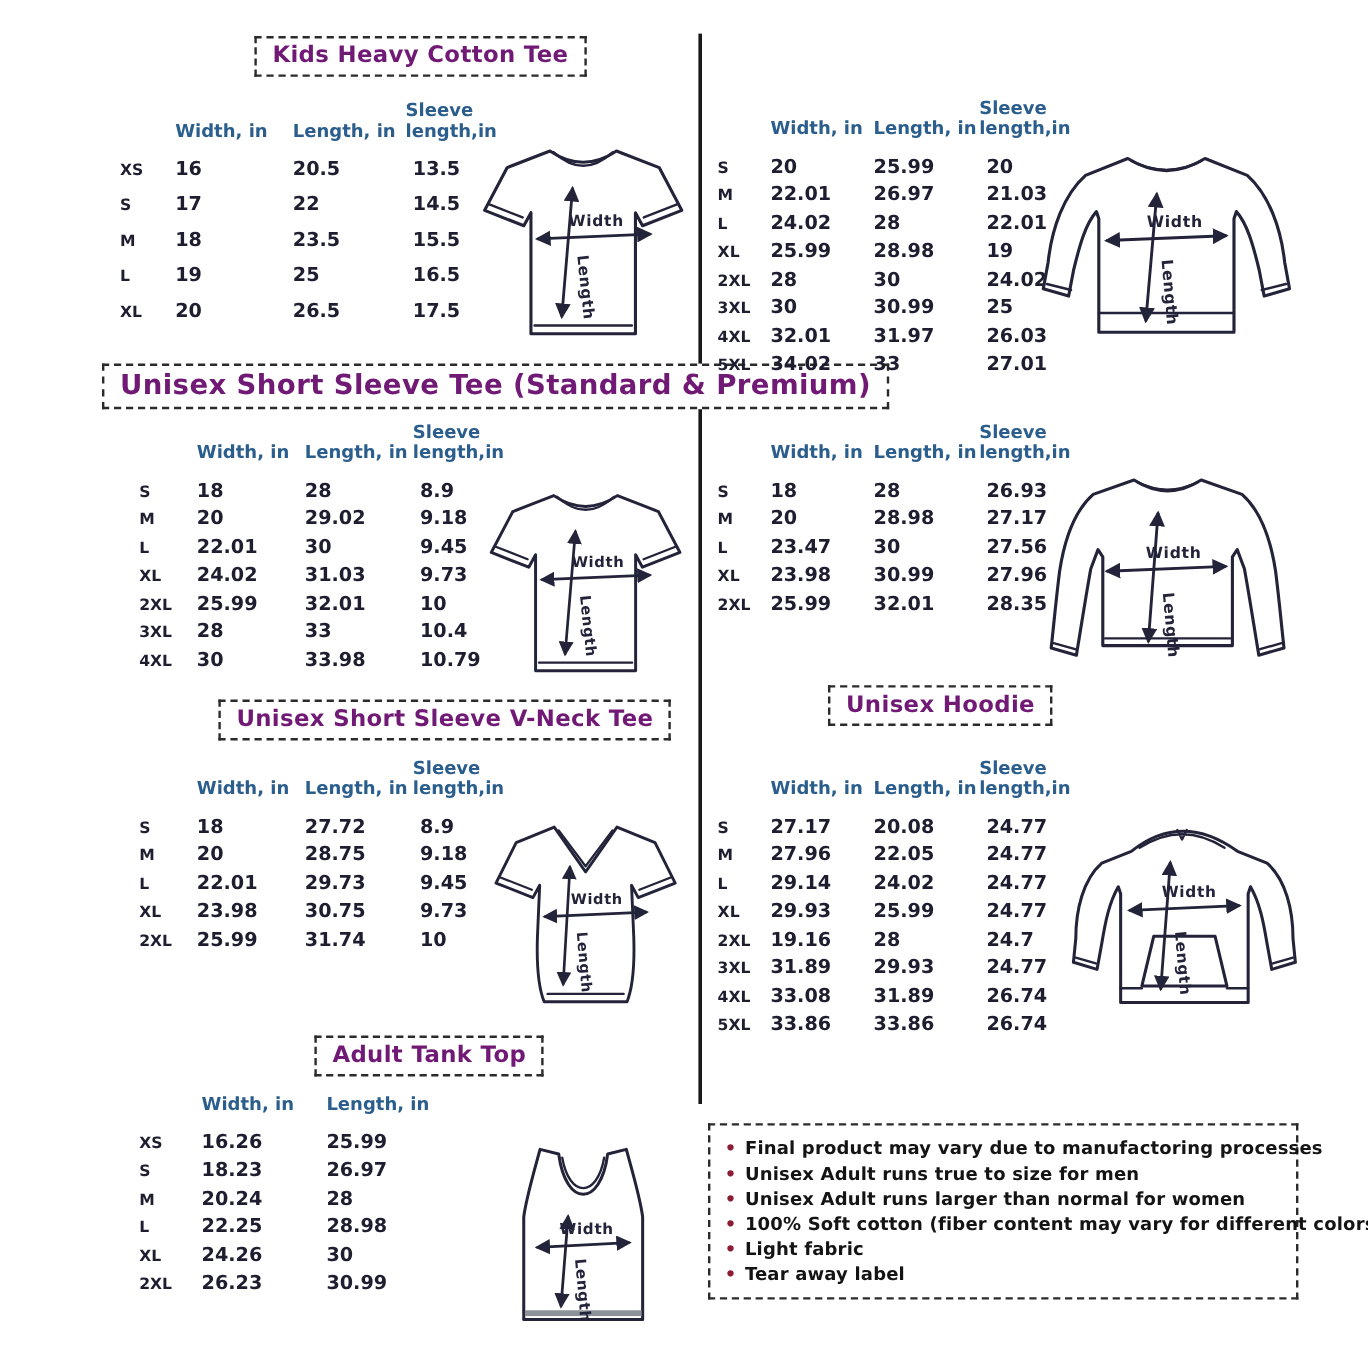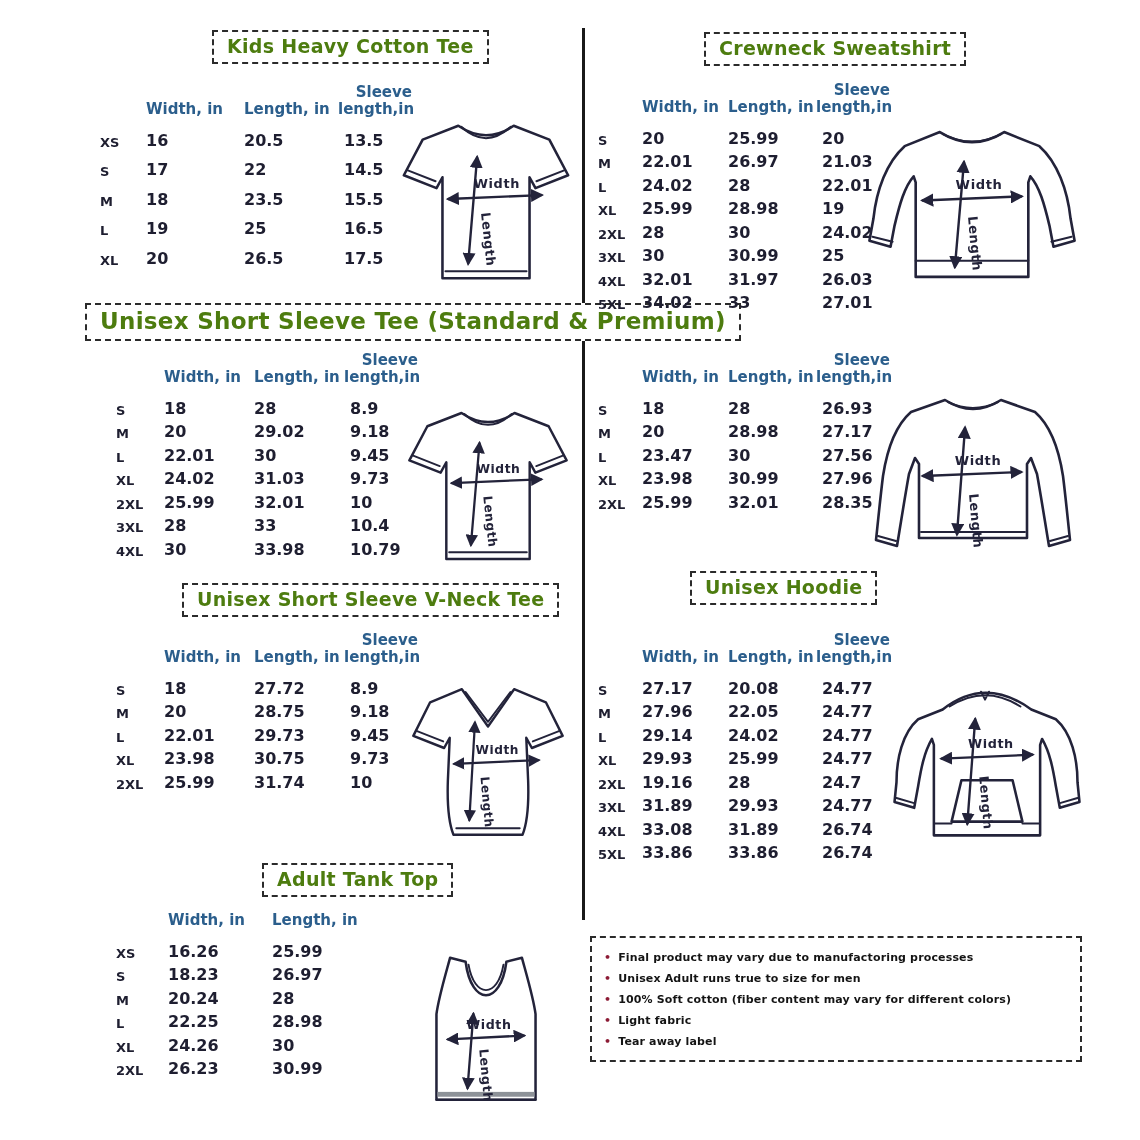--- a/index.html
+++ b/index.html
@@ -1,45 +1,45 @@
 <!DOCTYPE html>
 <html><head>
 <meta charset="utf-8">
 <style>
   html,body{margin:0;padding:0;background:#fff;}
   .canvas{position:relative;width:1140px;height:1140px;background:#ffffff;overflow:hidden;
           font-family:"DejaVu Sans",sans-serif;color:#1e1e30;}
   .divider{position:absolute;background:#191919;}
   .title-box{position:absolute;border:2.5px dashed #2b2b2b;padding:3px 13px 5px;background:#fff;
-             font-size:19px;font-weight:bold;color:#4d7c0f;white-space:nowrap;letter-spacing:.3px;}
+             font-size:19px;font-weight:bold;color:#701a75;white-space:nowrap;letter-spacing:.3px;}
   .title-sm{font-size:23px;}
   .table{position:absolute;display:flex;flex-direction:column;}
   .trow{display:grid;align-items:end;}
   .cols-kids .trow{grid-template-columns:46px 98px 100px 84px;}
   .cols-left .trow{grid-template-columns:48px 90px 96px 84px;}
   .cols-tank .trow{grid-template-columns:52px 104px 96px;}
   .cols-right .trow{grid-template-columns:44px 86px 94px 84px;}
   .thead{margin-bottom:13px;}
   .cell{font-weight:bold;}
   .col-h{color:#2b5e8c;font-size:15px;line-height:1.12;white-space:pre-line;}
-  .col-h.center{text-align:right;margin-left:-6px;padding-right:16px;}
+  .col-h.center{text-align:left;margin-left:-6px;padding-right:16px;}
   .size{font-size:13px;}
   .val{font-size:16px;}
   .table .trow:not(.thead){margin-bottom:4.5px;}
   .table.roomy .trow:not(.thead){margin-bottom:10.5px;}
   .fig{position:absolute;margin:0;}
   .fig svg{width:100%;height:100%;display:block;}
   .garm{fill:#ffffff;stroke:#23233a;stroke-width:2.6;stroke-linejoin:round;stroke-linecap:round;}
   .thin{fill:none;stroke:#23233a;stroke-width:2;stroke-linejoin:round;stroke-linecap:round;}
   .arrow{stroke:#23233a;stroke-width:2.4;stroke-linecap:round;}
   .lbl{font-size:13px;font-weight:bold;fill:#23233a;letter-spacing:.6px;}
   .hemband{fill:#8d9298;stroke:none;}
   .notes{position:absolute;border:2.5px dashed #2b2b2b;background:#fff;padding:9px 12px 8px;}
   .notes ul{margin:0;padding:0;list-style:none;}
-  .notes li{font-size:11px;font-weight:bold;line-height:21px;letter-spacing:.15px;color:#141414;white-space:nowrap;}
+  .notes li{font-size:15px;font-weight:bold;line-height:21px;letter-spacing:.15px;color:#141414;white-space:nowrap;}
   .notes li::before{content:"\2022";color:#8c1b35;margin-right:7px;}
 </style>
 </head>
 <body>
 
 <div class="canvas">
 
   <div class="divider" style="left:582px;top:28px;width:3px;height:892px"></div>
 
   <div class="title-box" style="left:212px;top:30px">Kids Heavy Cotton Tee</div>
@@ -274,21 +274,20 @@
       <rect class="hemband" x="15" y="144" width="100" height="5"></rect>
       <path class="thin" d="M47,13 C53,48 77,48 83,13"></path>
       <path class="thin" d="M14,152 L116,152"></path>
       <line class="arrow" x1="52" y1="64" x2="46" y2="140" marker-start="url(#ah3)" marker-end="url(#ah3)"></line>
       <line class="arrow" x1="26" y1="90" x2="104" y2="86" marker-start="url(#ah3)" marker-end="url(#ah3)"></line>
       <text class="lbl" x="68" y="79" text-anchor="middle">Width</text>
       <text class="lbl" transform="translate(58,100) rotate(85)">Length</text>
     </svg>
   </figure>
 
-  <div class="title-box" style="left:704px;top:32px">Crewneck Sweatshirt</div>
   <div class="table cols-right" style="left:598px;top:82px">
       <div class="trow thead">
         <div class="cell"></div>
         <div class="cell col-h">Width, in</div>
         <div class="cell col-h">Length, in</div>
         <div class="cell col-h center">Sleeve
 length,in</div>
       </div>
       <div class="trow">
         <div class="cell size">S</div>
@@ -485,19 +484,20 @@
       <line class="arrow" x1="54" y1="84" x2="146" y2="80" marker-start="url(#ah6)" marker-end="url(#ah6)"></line>
       <text class="lbl" x="104" y="73" text-anchor="middle">Width</text>
       <text class="lbl" transform="translate(92,102) rotate(85)">Length</text>
     </svg>
   </figure>
 
   <div class="notes" style="left:590px;top:936px;width:464px">
     <ul>
         <li>Final product may vary due to manufactoring processes</li>
         <li>Unisex Adult runs true to size for men</li>
+        <li>Unisex Adult runs larger than normal for women</li>
         <li>100% Soft cotton (fiber content may vary for different colors)</li>
         <li>Light fabric</li>
         <li>Tear away label</li>
       </ul>
   </div>
 
 </div>
 
 </body></html>

